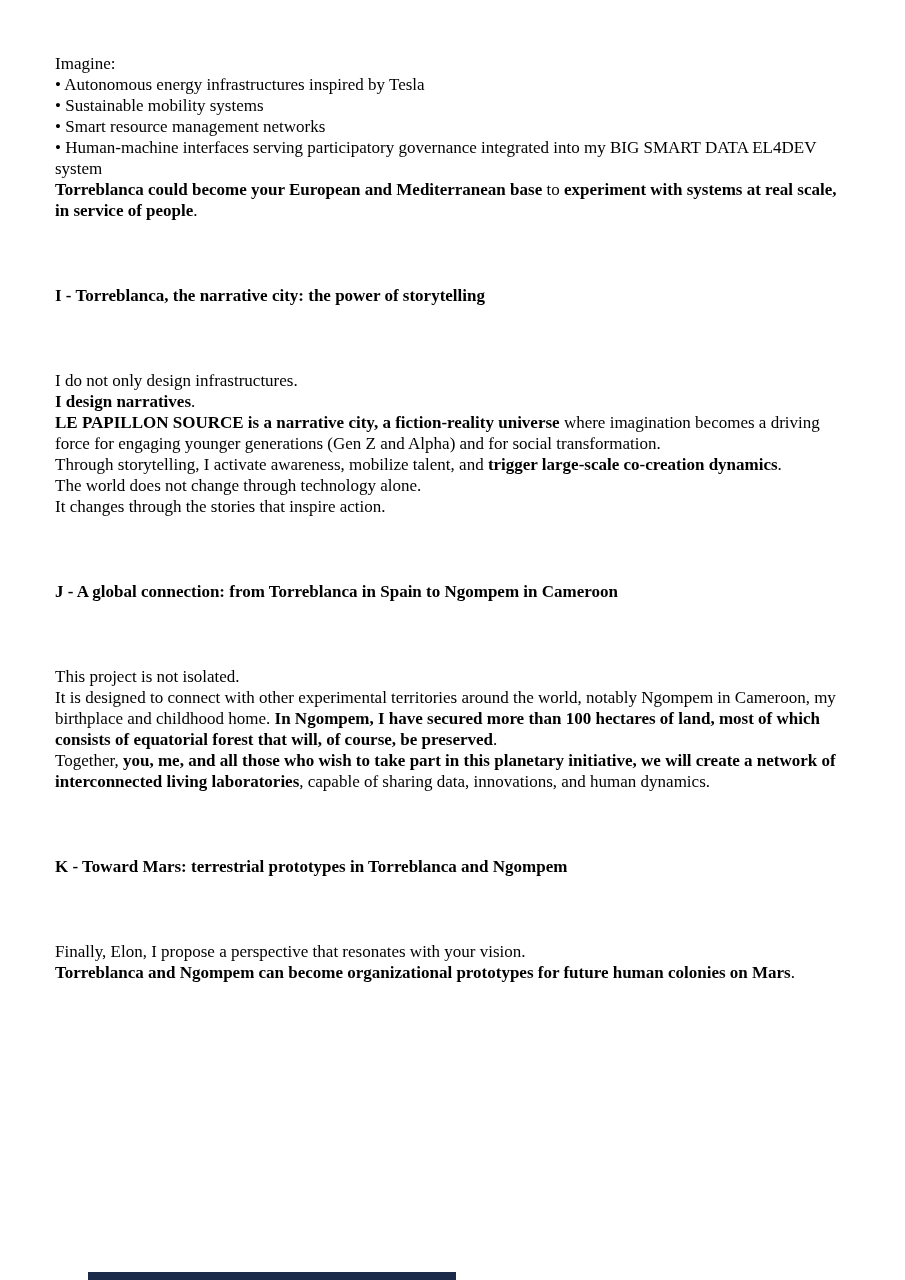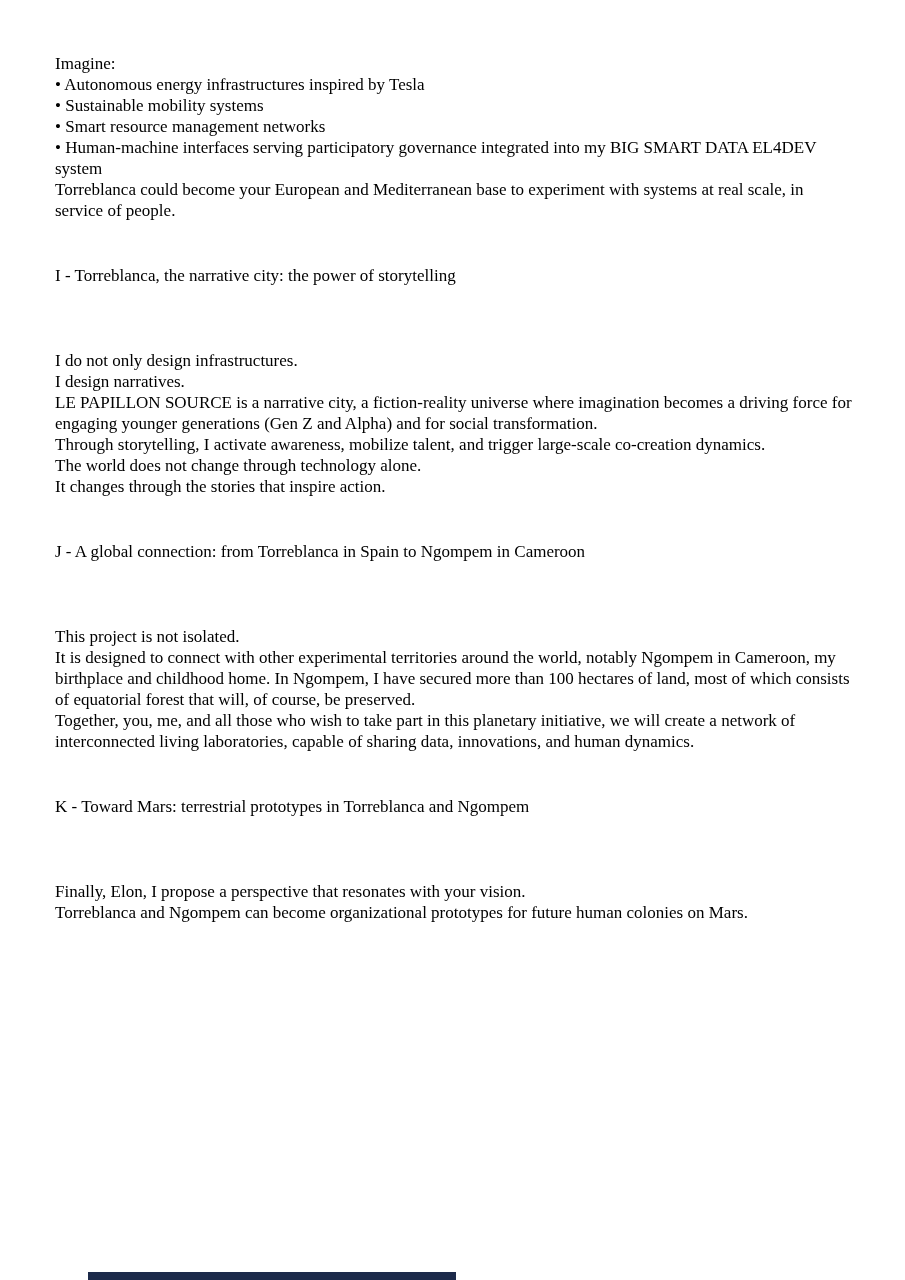--- a/index.html
+++ b/index.html
@@ -25,29 +25,29 @@
     color: #000000;
     white-space: pre-wrap;
   }
   .doc p {
     margin: 0;
     padding: 0;
   }
   .doc p.paragraph {
   }
   .doc p.heading {
-    margin-top: 44px;
+    margin-top: 64px;
     margin-bottom: 64px;
     font-weight: 700;
   }
   .doc > p:first-child {
     margin-top: 0;
   }
   .doc b {
-    font-weight: 400;
+    font-weight: 700;
   }
   .footer-strip {
     position: absolute;
     left: 88px;
     bottom: 0;
     width: 368px;
     height: 8px;
   }
 </style>
 </head>

